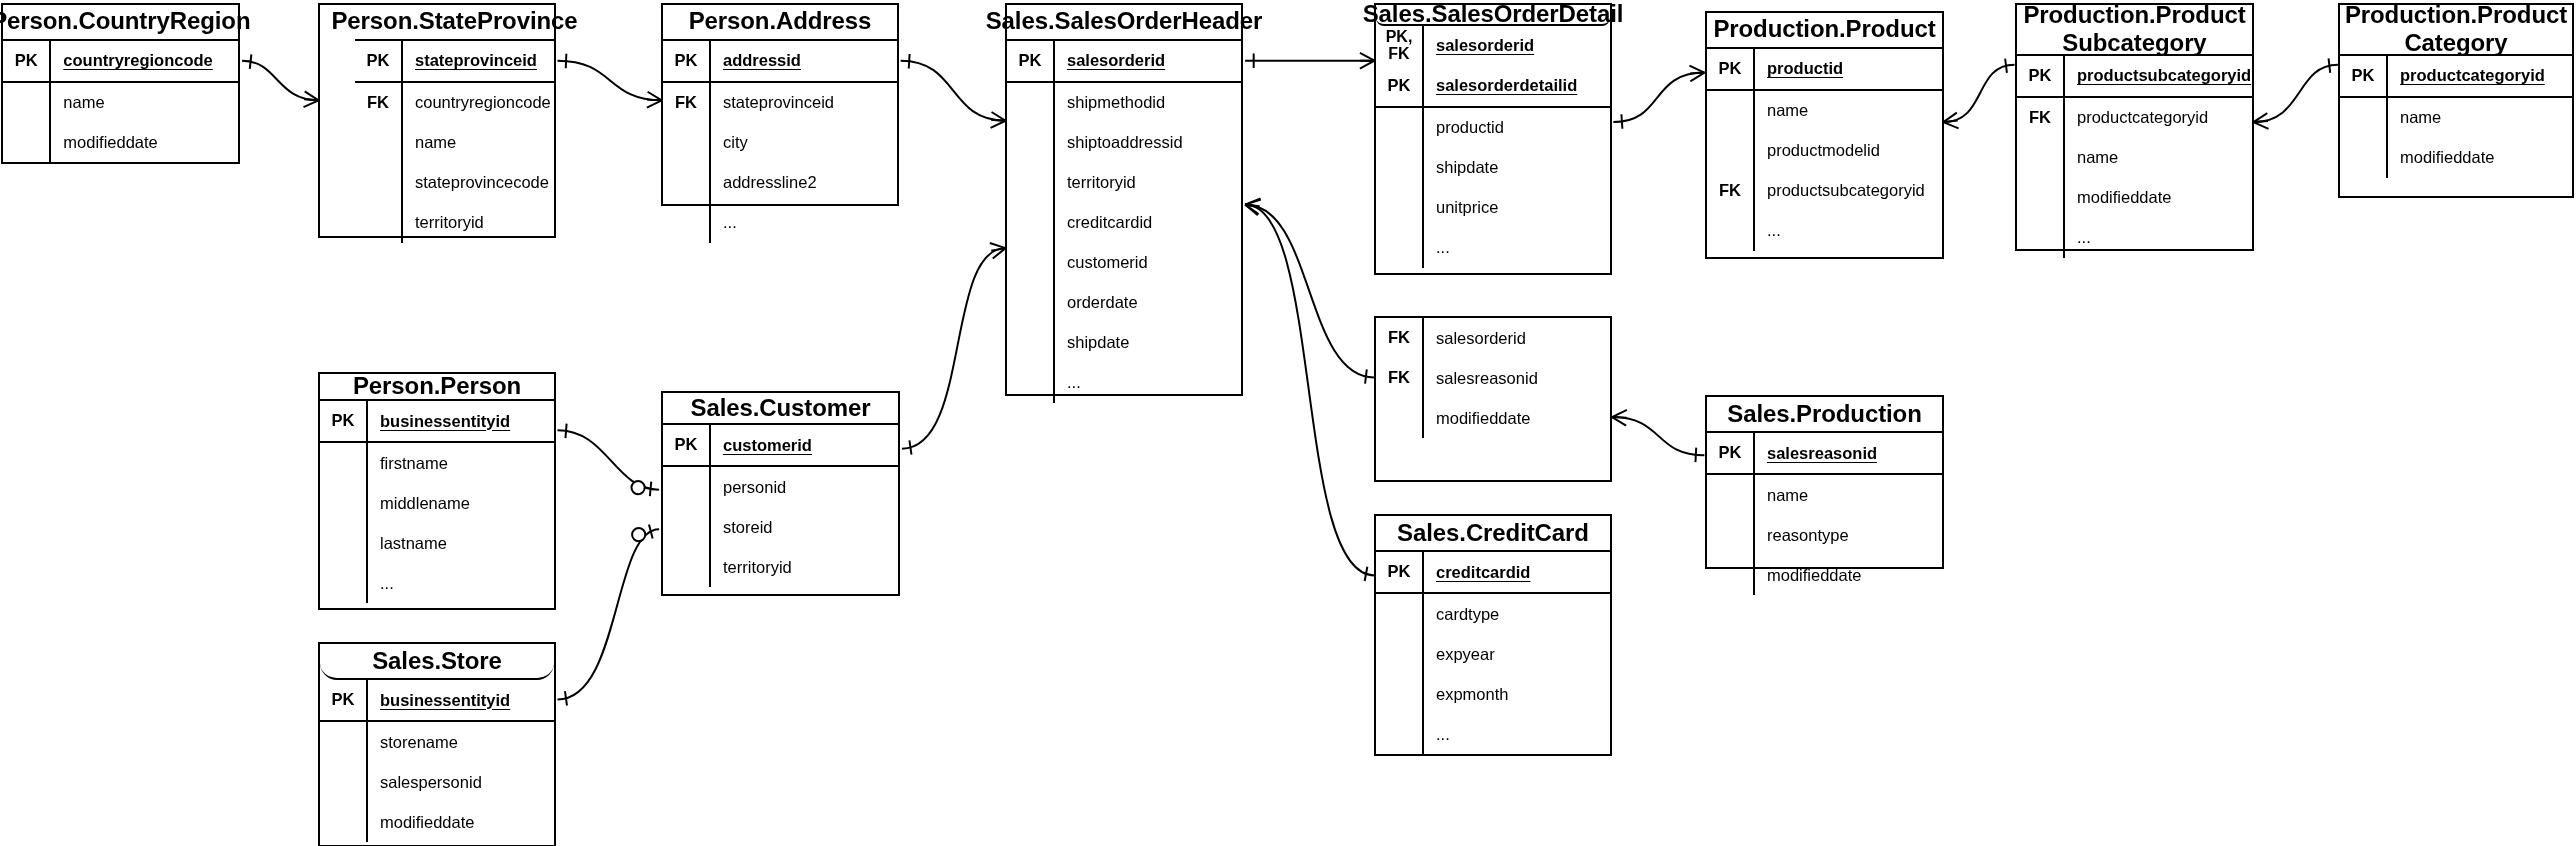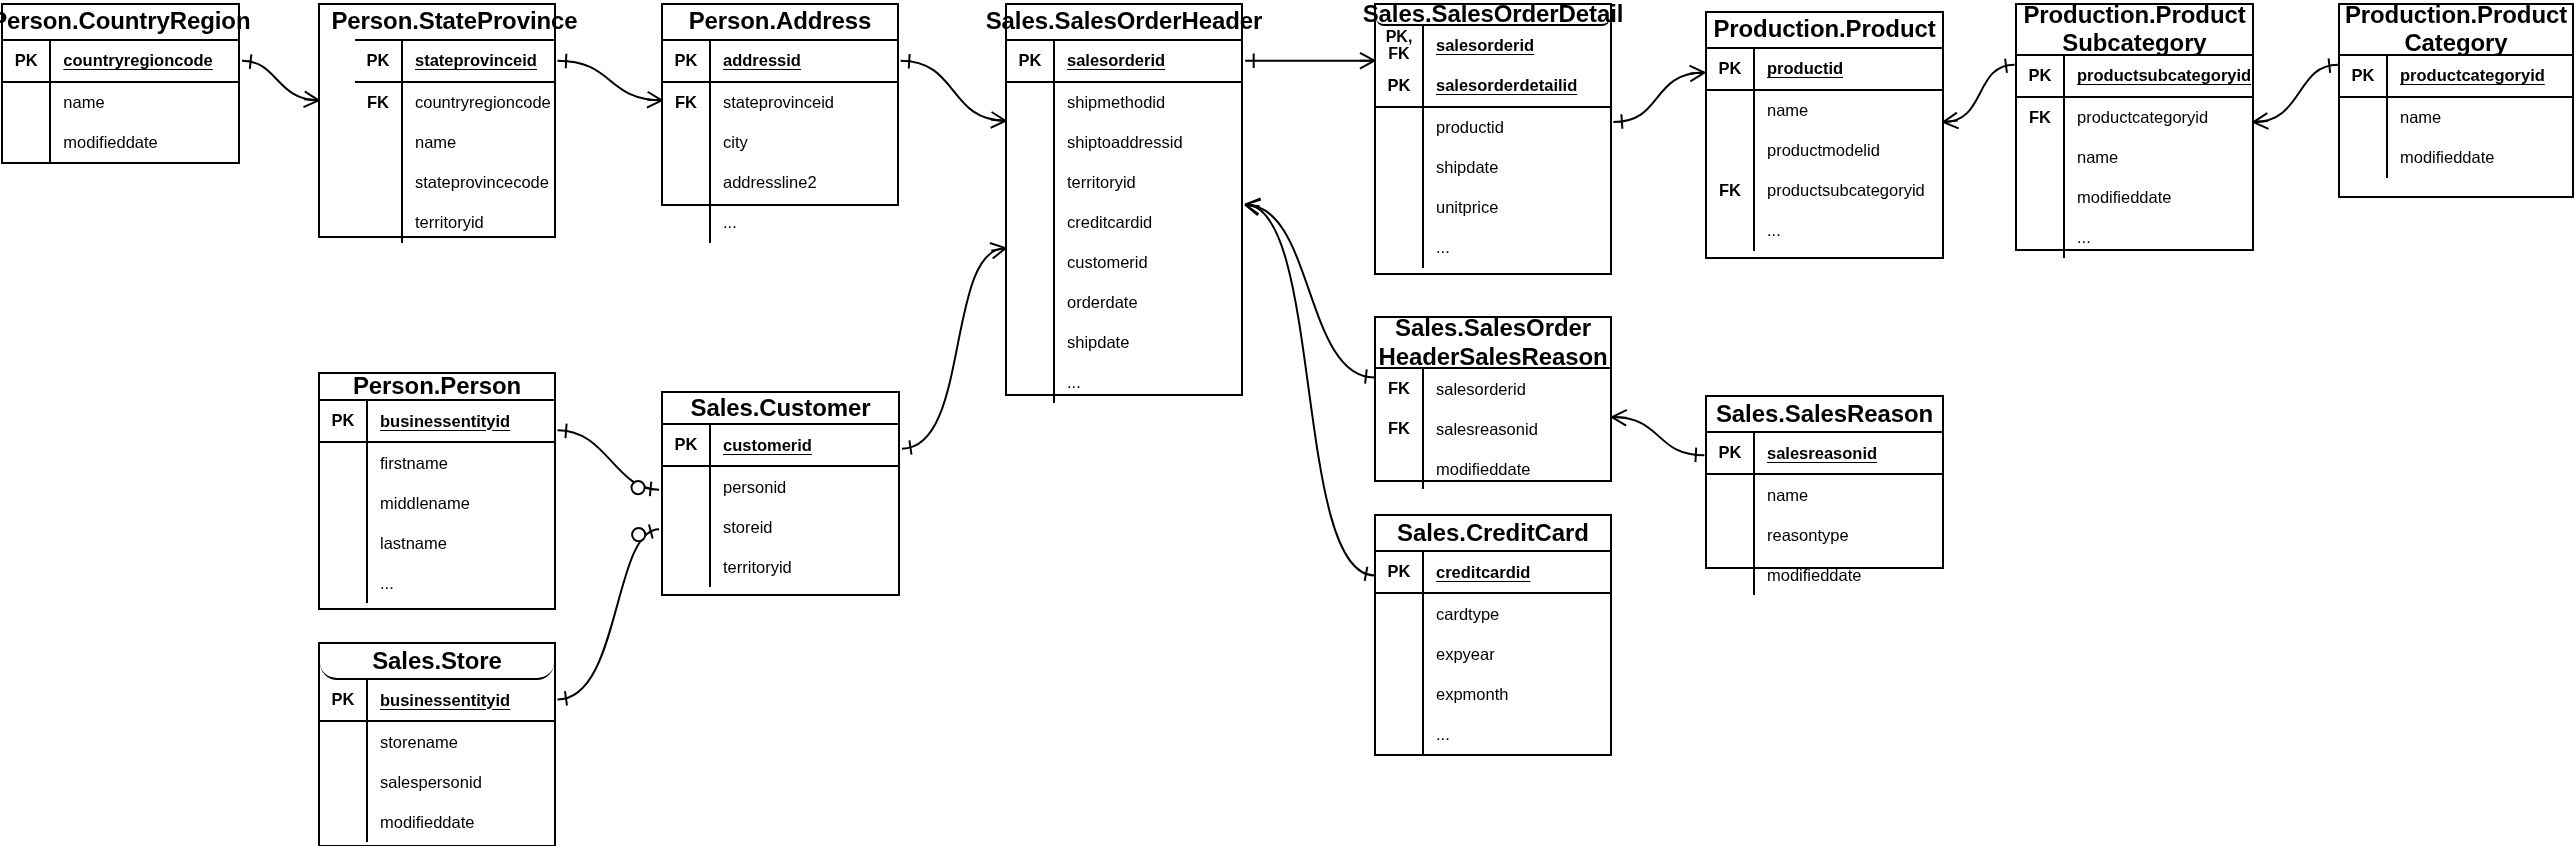--- a/index.html
+++ b/index.html
@@ -727,26 +727,20 @@
           </div>
           <div class="krow">
             <div class="fcell plain">
               <span>modifieddate</span>
             </div>
           </div>
         </div>
       </div>
     </div>
     <div class="entity" style="left: 1374px; top: 316px; width: 238px; height: 166px;">
-      <div class="ent-title" style="height: 51px;">
-        <div>
-          <div>Sales.SalesOrder</div>
-          <div>HeaderSalesReason</div>
-        </div>
-      </div>
       <div class="section" style="flex: 1 1 0%;">
         <div class="keycol">
           <div class="krow">
             <div class="kcell">FK</div>
           </div>
           <div class="krow">
             <div class="kcell">FK</div>
           </div>
           <div class="krow">
             <div class="kcell"></div>
@@ -765,21 +759,21 @@
           </div>
           <div class="krow">
             <div class="fcell plain">
               <span>modifieddate</span>
             </div>
           </div>
         </div>
       </div>
     </div>
     <div class="entity" style="left: 1705px; top: 395px; width: 239px; height: 174px;">
-      <div class="ent-title" style="height: 36px;">Sales.SalesReason</div>
+      <div class="ent-title" style="height: 36px;">Sales.Production</div>
       <div class="section">
         <div class="keycol">
           <div class="krow">
             <div class="kcell">PK</div>
           </div>
         </div>
         <div class="fieldcol">
           <div class="krow">
             <div class="fcell pkname">
               <span>salesreasonid</span>

